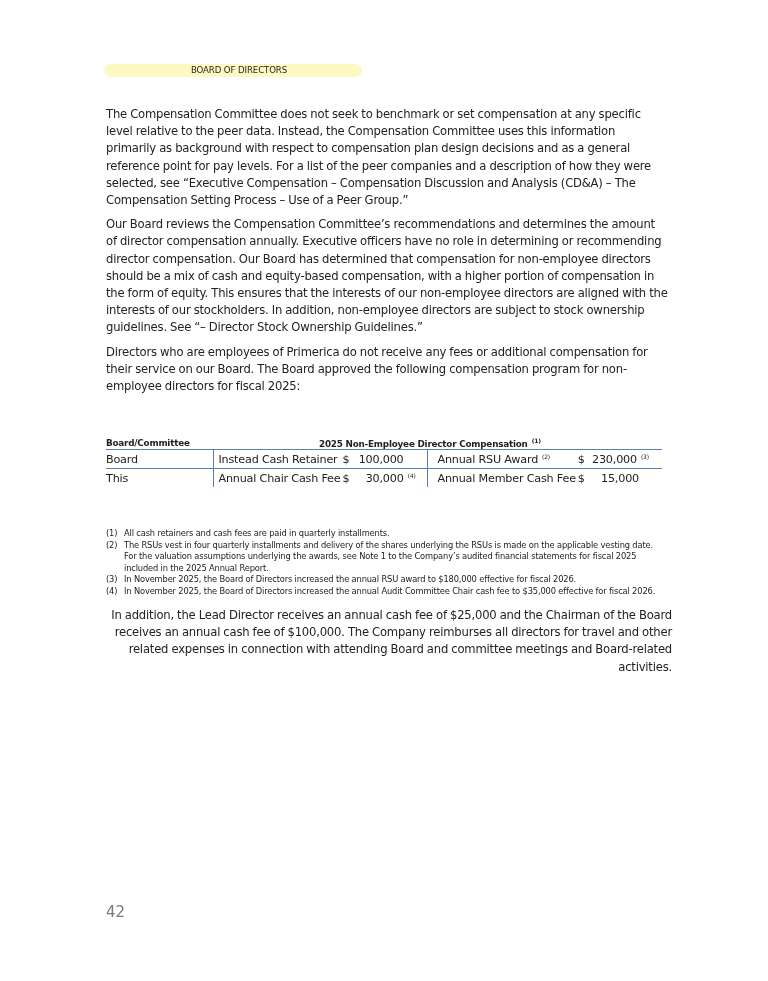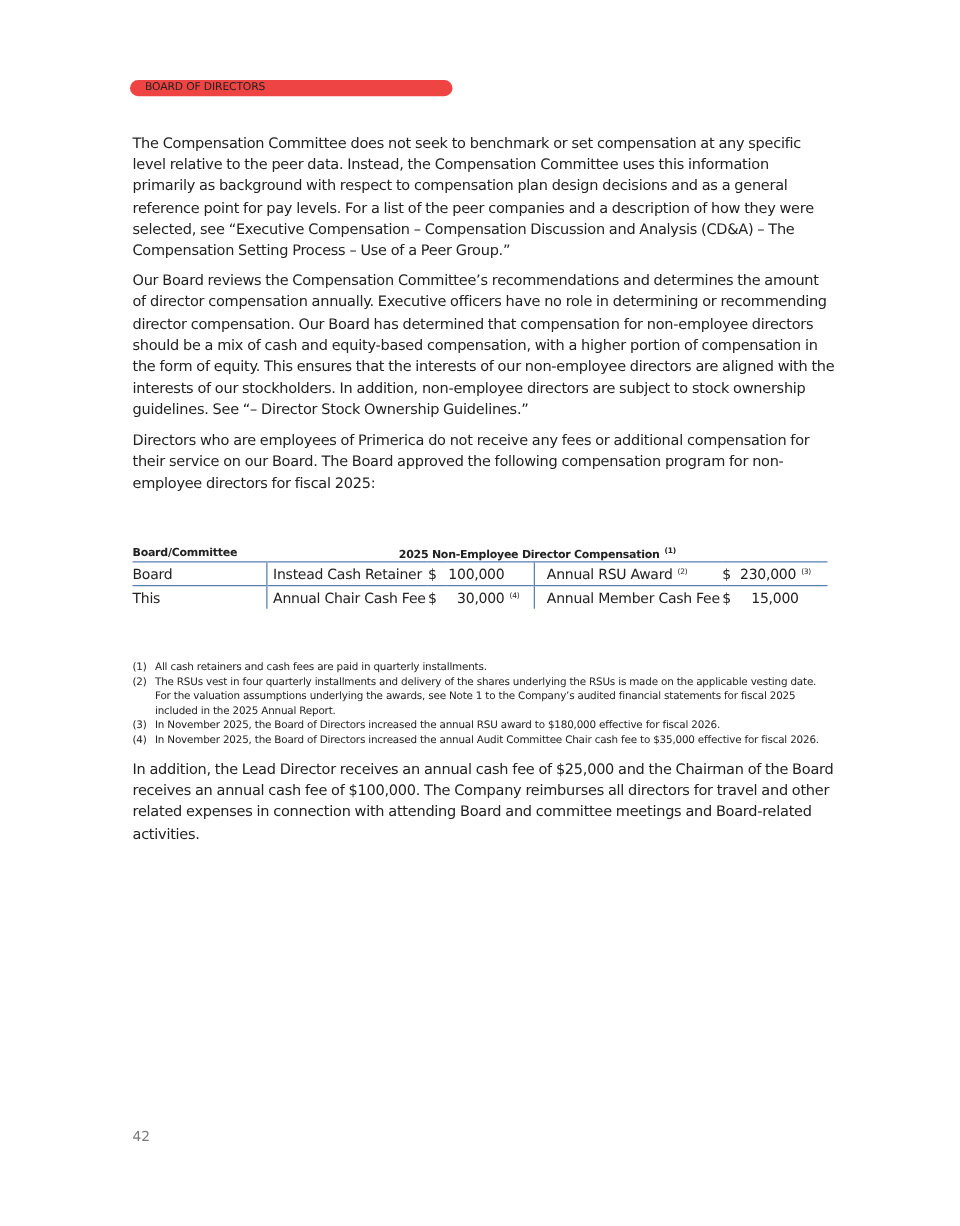--- a/index.html
+++ b/index.html
@@ -3,23 +3,23 @@
   <meta charset="utf-8">
   <style>
     html, body { margin: 0; padding: 0; background: #ffffff; }
     body {
       width: 768px; height: 981px; position: relative; overflow: hidden;
       font-family: "DejaVu Sans", "Liberation Sans", sans-serif;
       color: #222222;
     }
     .section-pill {
       position: absolute; left: 104px; top: 64px; width: 258px; height: 13px;
-      background: #ef4444; border-radius: 7px;
+      background: #fef9c3; border-radius: 7px;
       font-size: 8.6px; line-height: 13px; color: #1f1f1f;
-      padding-left: 12px; box-sizing: border-box; letter-spacing: -0.1px;
+      padding-left: 12px; box-sizing: border-box; letter-spacing: -0.1px; text-align: center;
     }
     .content {
       position: absolute; left: 106px; top: 106px; width: 562px;
     }
     .para {
       font-size: 11.6px; line-height: 17.2px; margin: 0 0 7px 0;
       letter-spacing: -0.2px; word-spacing: -0.3px;
     }
     .para.tight { margin-bottom: 0; }
     table.comp {
@@ -44,24 +44,24 @@
     sup { font-size: 6px; vertical-align: 4px; margin-left: 4px; }
     .footnotes {
       position: absolute; left: 106px; top: 528px; width: 560px;
       font-size: 8.3px; line-height: 11.6px; letter-spacing: -0.15px;
     }
     .fn { display: flex; }
     .fn-num { width: 18px; flex: none; }
     .fn-text { flex: 1; }
     .closing {
       position: absolute; left: 106px; top: 607px; width: 566px;
-      font-size: 11.6px; line-height: 17.2px; letter-spacing: -0.2px; word-spacing: -0.3px; margin: 0;
+      font-size: 11.6px; line-height: 17.2px; letter-spacing: -0.2px; word-spacing: -0.3px; margin: 0; text-align: right;
     }
     .page-num {
-      position: absolute; left: 106px; top: 903px; font-size: 11px; color: #7a7a7a;
+      position: absolute; left: 106px; top: 903px; font-size: 15px; color: #7a7a7a;
     }
   </style>
 </head>
 <body>
 
 <div class="section-pill">BOARD OF DIRECTORS</div>
 
 <div class="content">
   <p class="para">The Compensation Committee does not seek to benchmark or set compensation at any specific level relative to the peer data. Instead, the Compensation Committee uses this information primarily as background with respect to compensation plan design decisions and as a general reference point for pay levels. For a list of the peer companies and a description of how they were selected, see “Executive Compensation – Compensation Discussion and Analysis (CD&amp;A) – The Compensation Setting Process – Use of a Peer Group.”</p>
   <p class="para">Our Board reviews the Compensation Committee’s recommendations and determines the amount of director compensation annually. Executive officers have no role in determining or recommending director compensation. Our Board has determined that compensation for non-employee directors should be a mix of cash and equity-based compensation, with a higher portion of compensation in the form of equity. This ensures that the interests of our non-employee directors are aligned with the interests of our stockholders. In addition, non-employee directors are subject to stock ownership guidelines. See “– Director Stock Ownership Guidelines.”</p>

